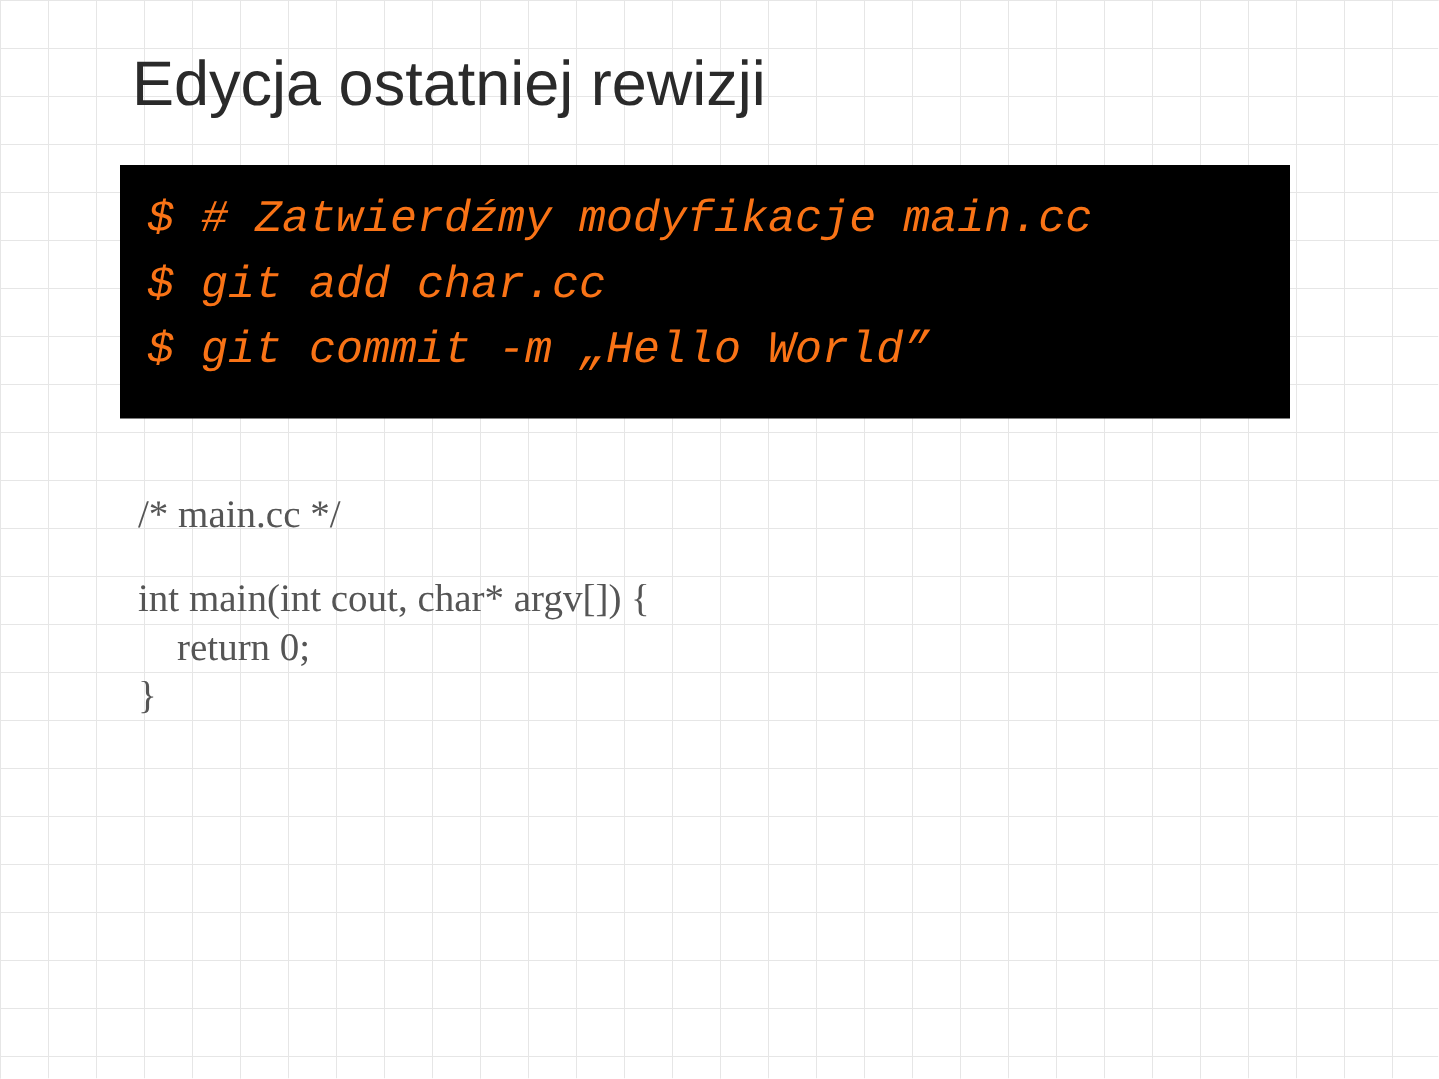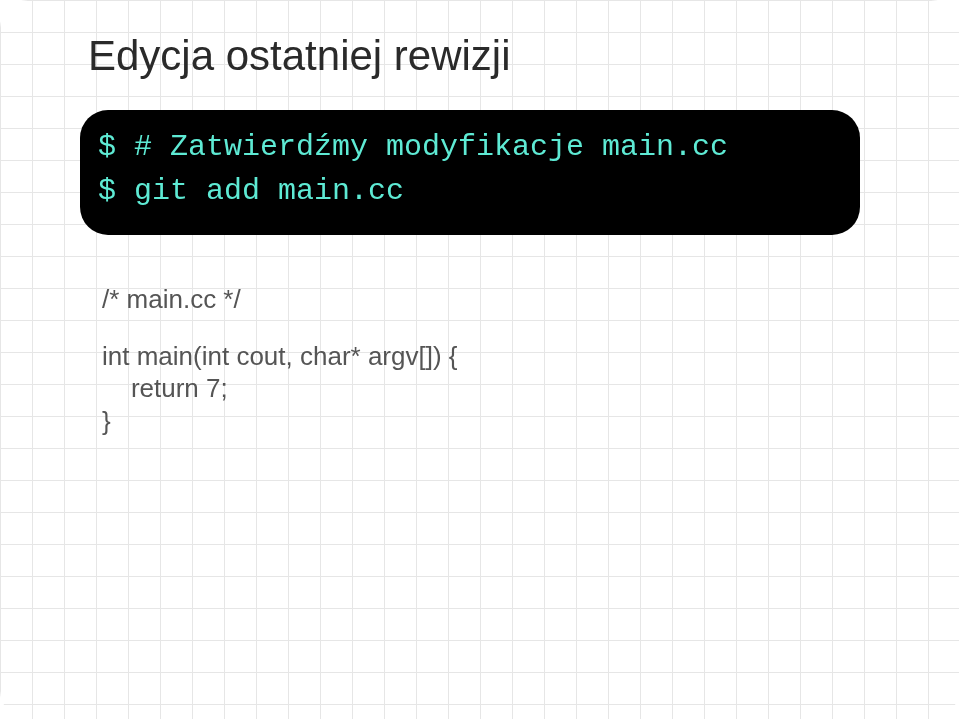--- a/index.html
+++ b/index.html
@@ -1,19 +1,18 @@
 <!DOCTYPE html>
 <html><head>
   <meta charset="utf-8">
   <style>
     * {
       margin: 0;
       padding: 0;
       box-sizing: border-box;
-      border-radius: 28px;
     }
 
     html, body {
       width: 959px;
       height: 719px;
       overflow: hidden;
     }
 
     body {
       font-family: Arial, Helvetica, sans-serif;
@@ -47,44 +46,45 @@
     .title {
       font-size: 42px;
       font-weight: 400;
       color: #2a2a2a;
       margin-bottom: 30px;
       margin-left: -2px;
     }
 
     .terminal {
       background: #000000;
-      color: #5eead4;
+      color: #f97316;
       font-family: "Courier New", Courier, monospace;
       font-size: 30px;
       padding: 16px 18px 22px 18px;
       line-height: 1.45;
       width: 780px;
       margin-left: -10px;
       margin-bottom: 48px;
+      font-style: italic;
     }
 
     .terminal .line {
       white-space: pre;
     }
 
     .terminal .prompt {
       display: inline;
     }
 
     .source {
-      font-family: Liberation Sans, sans-serif;
+      font-family: Liberation Serif, serif;
       font-size: 26px;
       color: #555555;
       line-height: 1.25;
-      margin-left: 12px;
+      margin-left: 2px;
     }
 
     .source .l {
       white-space: pre;
     }
 
     .source .block {
       margin-bottom: 24px;
     }
 
@@ -96,27 +96,28 @@
 <body>
 
 <div class="grid-bg"></div>
 
 <div class="slide">
 
   <h1 class="title">Edycja ostatniej rewizji</h1>
 
   <div class="terminal">
     <div class="line"><span class="prompt">$ </span><span># Zatwierdźmy modyfikacje main.cc</span></div>
-    <div class="line"><span class="prompt">$ </span><span>git add main.cc</span></div>
+    <div class="line"><span class="prompt">$ </span><span>git add char.cc</span></div>
+    <div class="line"><span class="prompt">$ </span><span>git commit -m „Hello World”</span></div>
   </div>
 
   <div class="source">
     <div class="block">
       <div class="l">/* main.cc */</div>
     </div>
     <div class="block">
       <div class="l">int main(int cout, char* argv[]) {</div>
-      <div class="l"><span>    </span><span>return 7;</span></div>
+      <div class="l"><span>    </span><span>return 0;</span></div>
       <div class="l">}</div>
     </div>
   </div>
 
 </div>
 
 </body></html>

